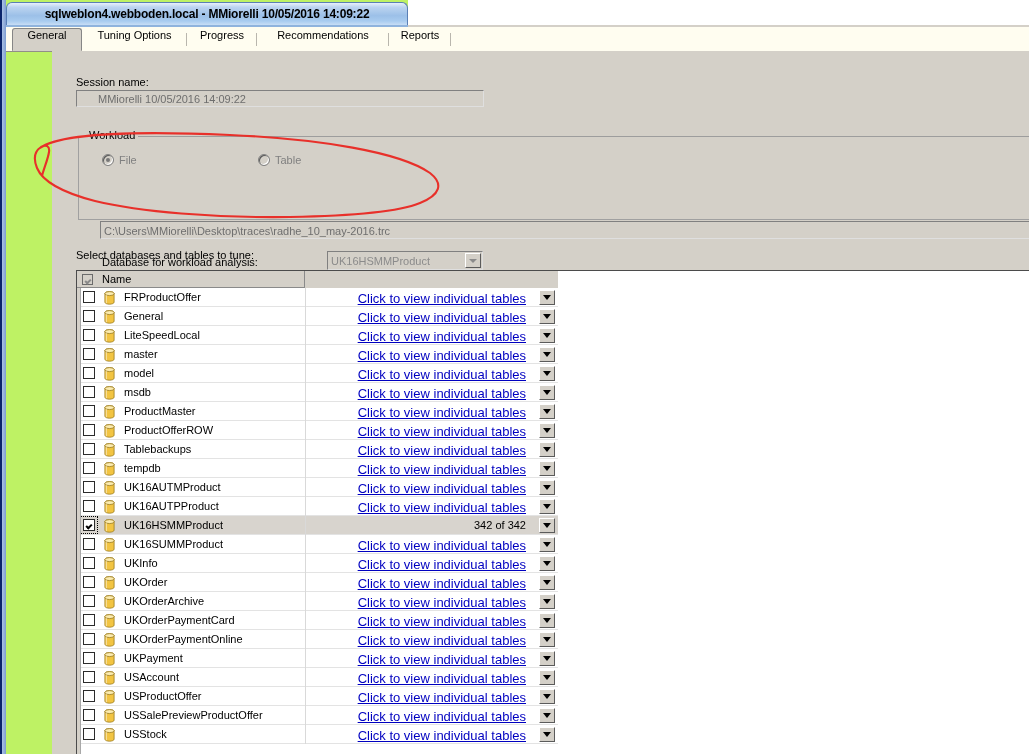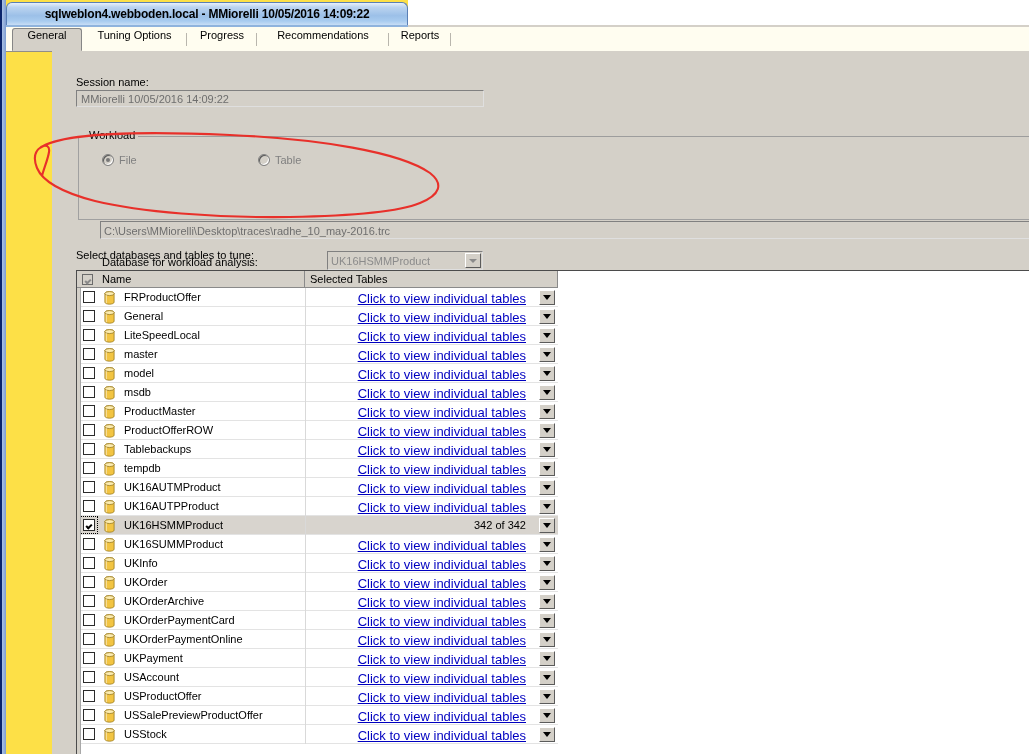--- a/index.html
+++ b/index.html
@@ -5,21 +5,21 @@
   html,body{margin:0;padding:0;}
   body{
     width:1029px;height:754px;
     background:#d4d0c8;
     font-family:"Liberation Sans","DejaVu Sans",sans-serif;
     font-size:11px;
     color:#000;
     overflow:hidden;
     position:relative;
   }
-  .app{position:absolute;left:0;top:0;width:986px;height:754px;background:#fde047;}
+  .app{position:absolute;left:0;top:0;width:986px;height:754px;background:#bef264;}
 
   
   .win-left-edge{
     position:absolute;left:0;top:0;width:6px;height:754px;
     background:linear-gradient(to right,#bcd2ef 0%,#9ab4dd 60%,#7d9dd0 100%);
   }
   .win-left-edge2{
     position:absolute;left:0;top:0;width:2px;height:754px;background:#0a246a;
   }
 
@@ -80,21 +80,21 @@
 
   
   .session-label{position:absolute;left:24px;top:25px;}
   .session-input{
     position:absolute;left:24px;top:39px;width:408px;height:17px;
     background:#d4d0c8;
     border:1px solid #808080;
     border-right-color:#dfdfdf;border-bottom-color:#dfdfdf;
     box-sizing:border-box;
     font-size:11px;color:#6e6e6e;
-    padding:2px 0 0 4px;
+    padding:2px 0 0 21px;
     white-space:nowrap;overflow:hidden;
   }
 
   
   .group{
     position:absolute;left:26px;top:85px;width:1010px;height:84px;
     border:1px solid #a0a0a0;
     border-top-color:#9d9d9d;
     box-sizing:border-box;
   }
@@ -344,23 +344,20 @@
 
     <div class="lbl select-label">Select databases and tables to tune:</div>
 
     <div class="grid-wrap">
       <div class="grid" id="grid-host">
         <div class="ghead">
           <div class="hcell" style="left:0;width:228px;">
             <span class="hcheck"></span>
             <span style="margin-left:9px;">Name</span>
           </div>
-          <div class="hcell" style="left:228px;width:253px;padding-left:5px;">
-            <span>Selected Tables</span>
-          </div>
         </div>
         <div id="rows-host">
             <div class="row" style="top: 17px;">
               <div class="cell-check"></div>
               <svg class="dbicon" viewBox="0 0 13 14">
                 <ellipse cx="6.5" cy="2.6" rx="4.6" ry="2" fill="#fbe08a" stroke="#9a7b20" stroke-width="0.8"></ellipse>
                 <path d="M1.9 2.6 V11.2 C1.9 12.3 3.95 13.2 6.5 13.2 C9.05 13.2 11.1 12.3 11.1 11.2 V2.6" fill="#f2c442" stroke="#9a7b20" stroke-width="0.8"></path>
                 <ellipse cx="6.5" cy="2.6" rx="4.6" ry="2" fill="#fcecb0" stroke="#9a7b20" stroke-width="0.8"></ellipse>
                 <path d="M3.3 4 V12.2" stroke="#ffffff" stroke-width="0.8" opacity="0.7"></path>
               </svg>

